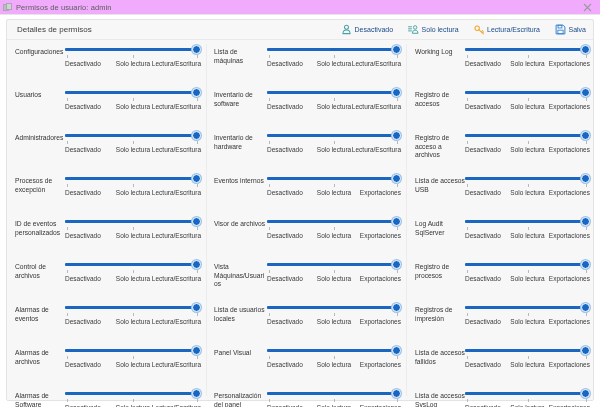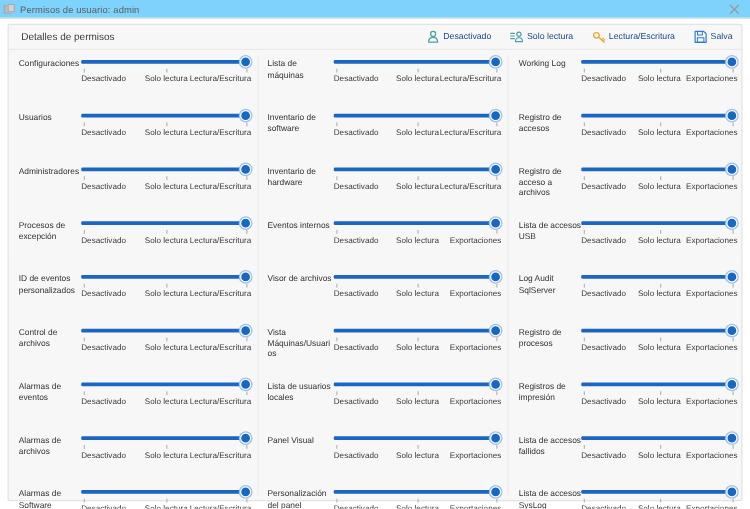--- a/index.html
+++ b/index.html
@@ -7,21 +7,21 @@
     width: 600px; height: 407px;
     background: #ffffff;
     font-family: "Liberation Sans", sans-serif;
     overflow: hidden;
   }
   body { position: relative; }
 
   
   .titlebar {
     position: absolute; left: 0; top: 0; width: 600px; height: 15px;
-    background: #7dd3fc;
+    background: #f0abfc;
     border-bottom: 1px solid #e6e6e6;
     display: flex; align-items: center;
   }
   .titlebar-icon {
     width: 9px; height: 9px; margin-left: 3px; margin-right: 4px;
     position: relative; flex: none;
   }
   .titlebar-icon .sq1 {
     position: absolute; left: 0; top: 1px; width: 6px; height: 7px;
     background: #b9bcc0; border: 1px solid #a6a9ad;

